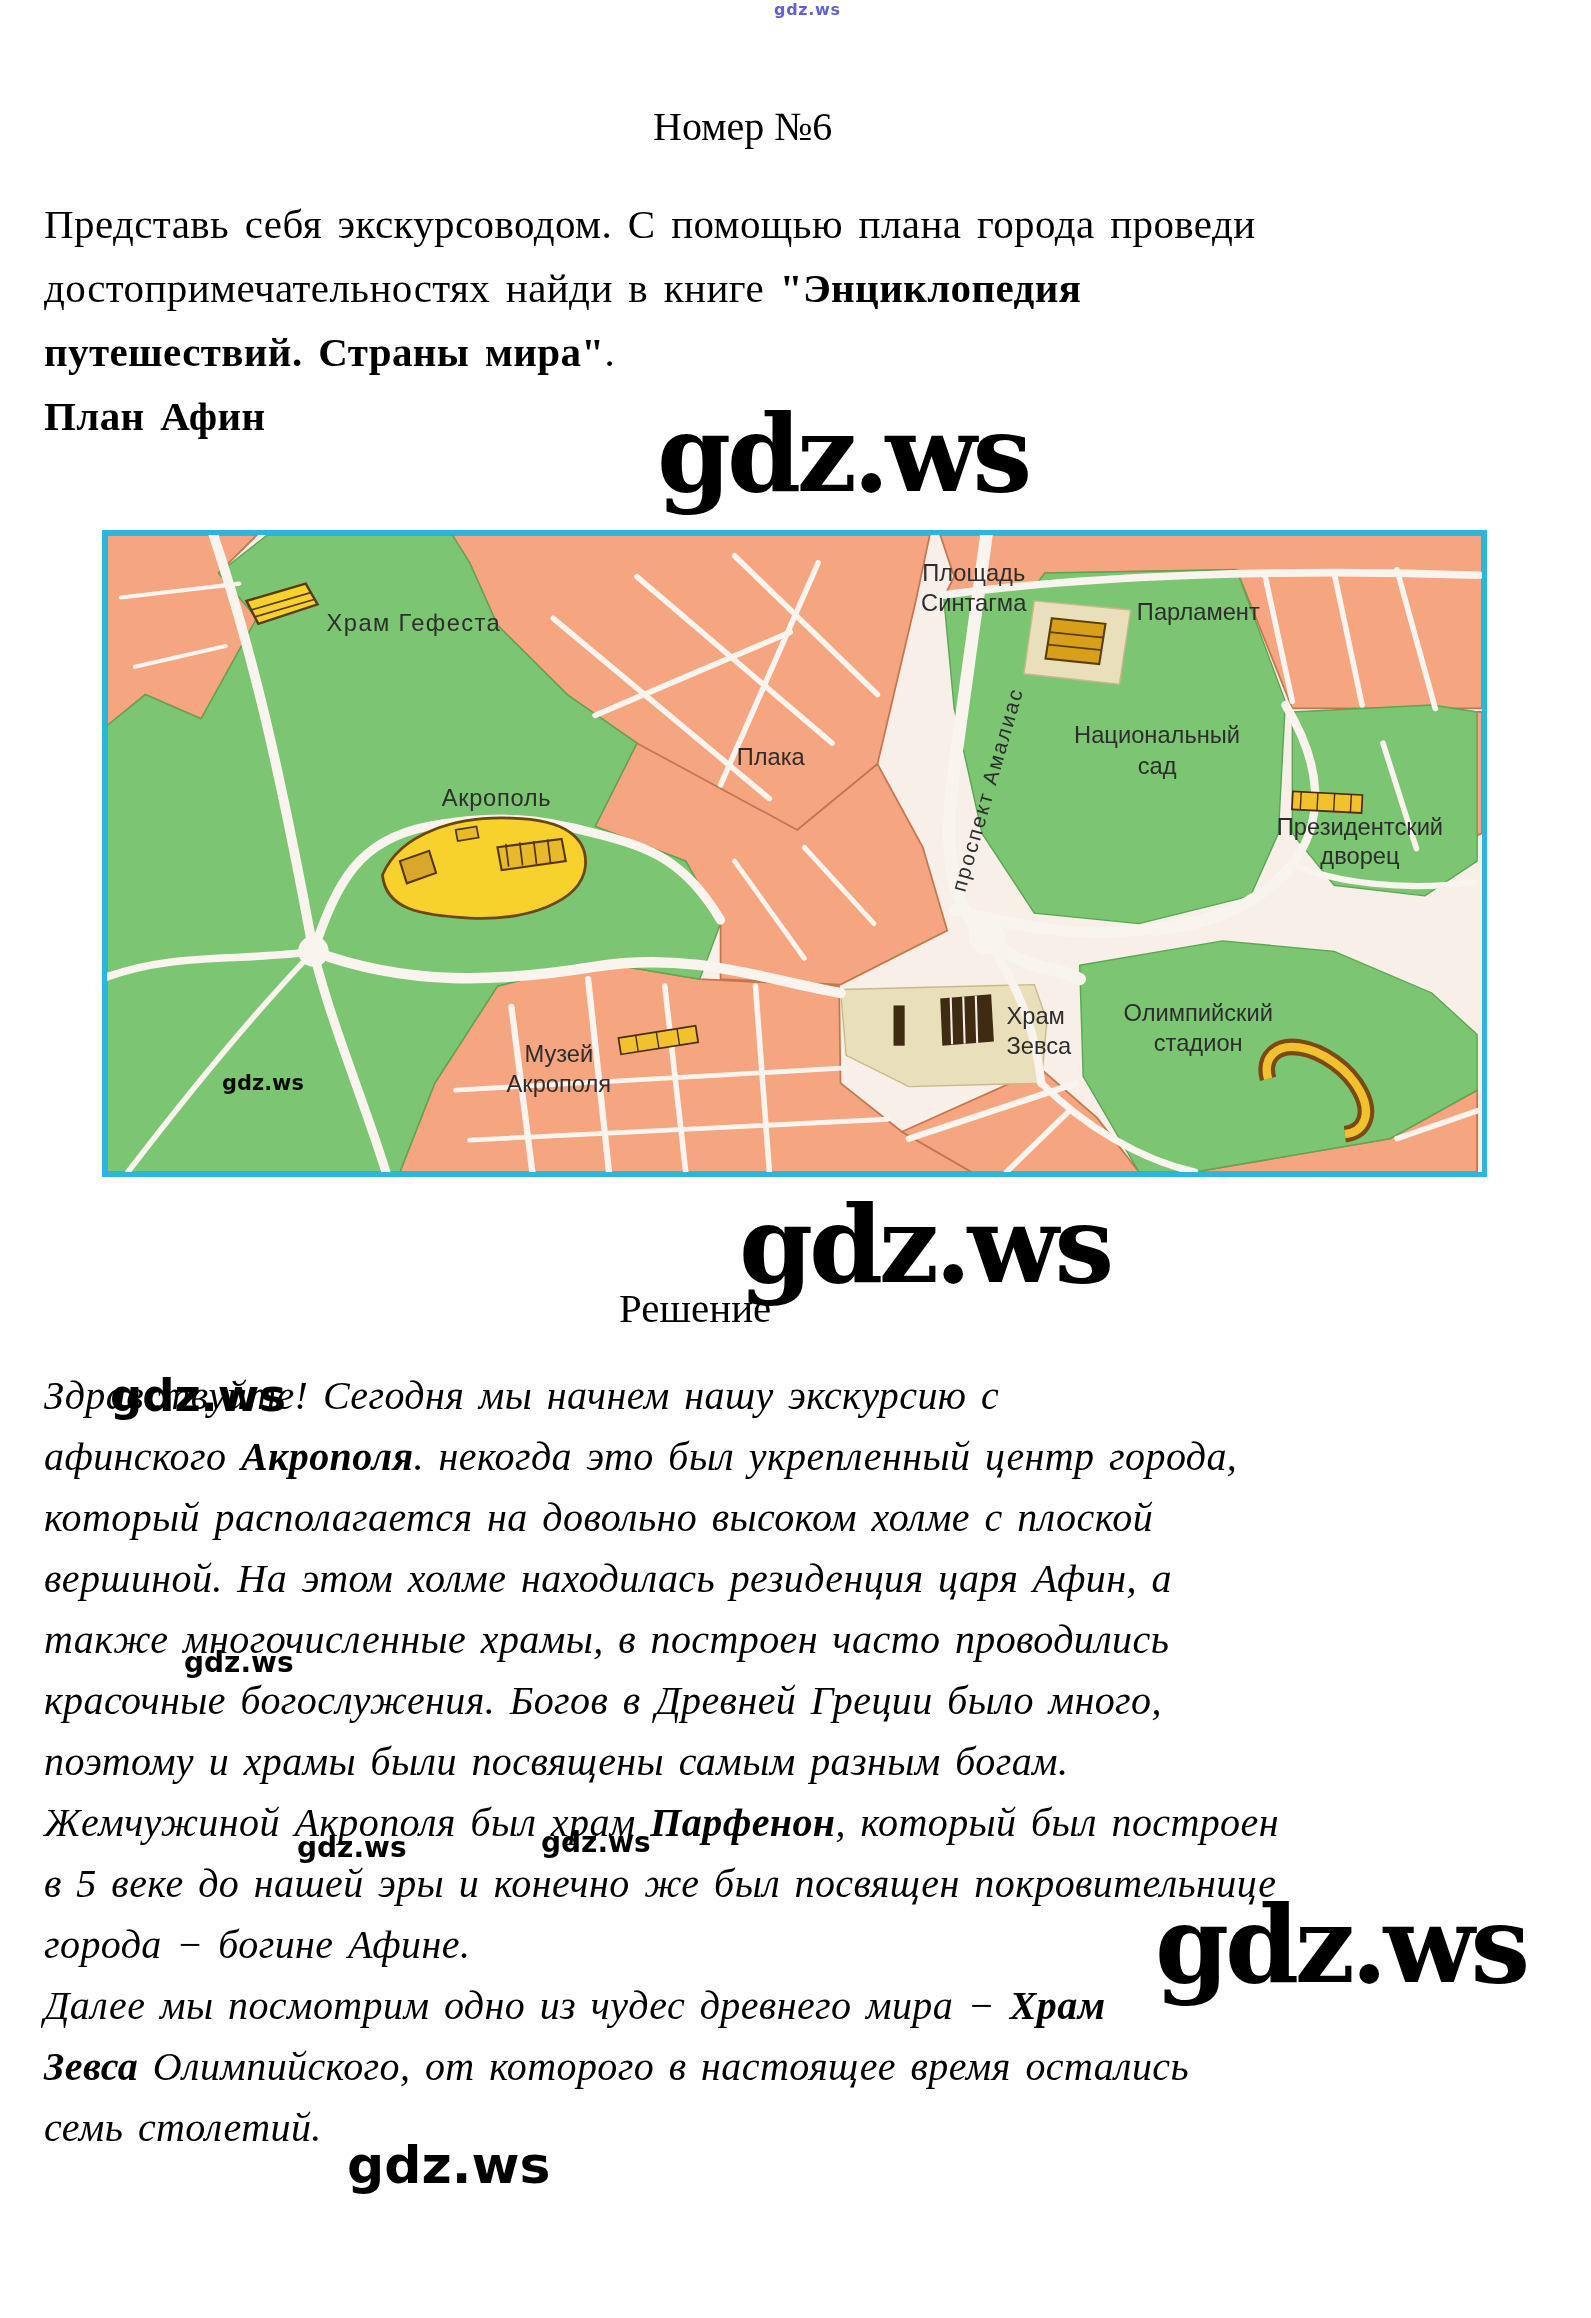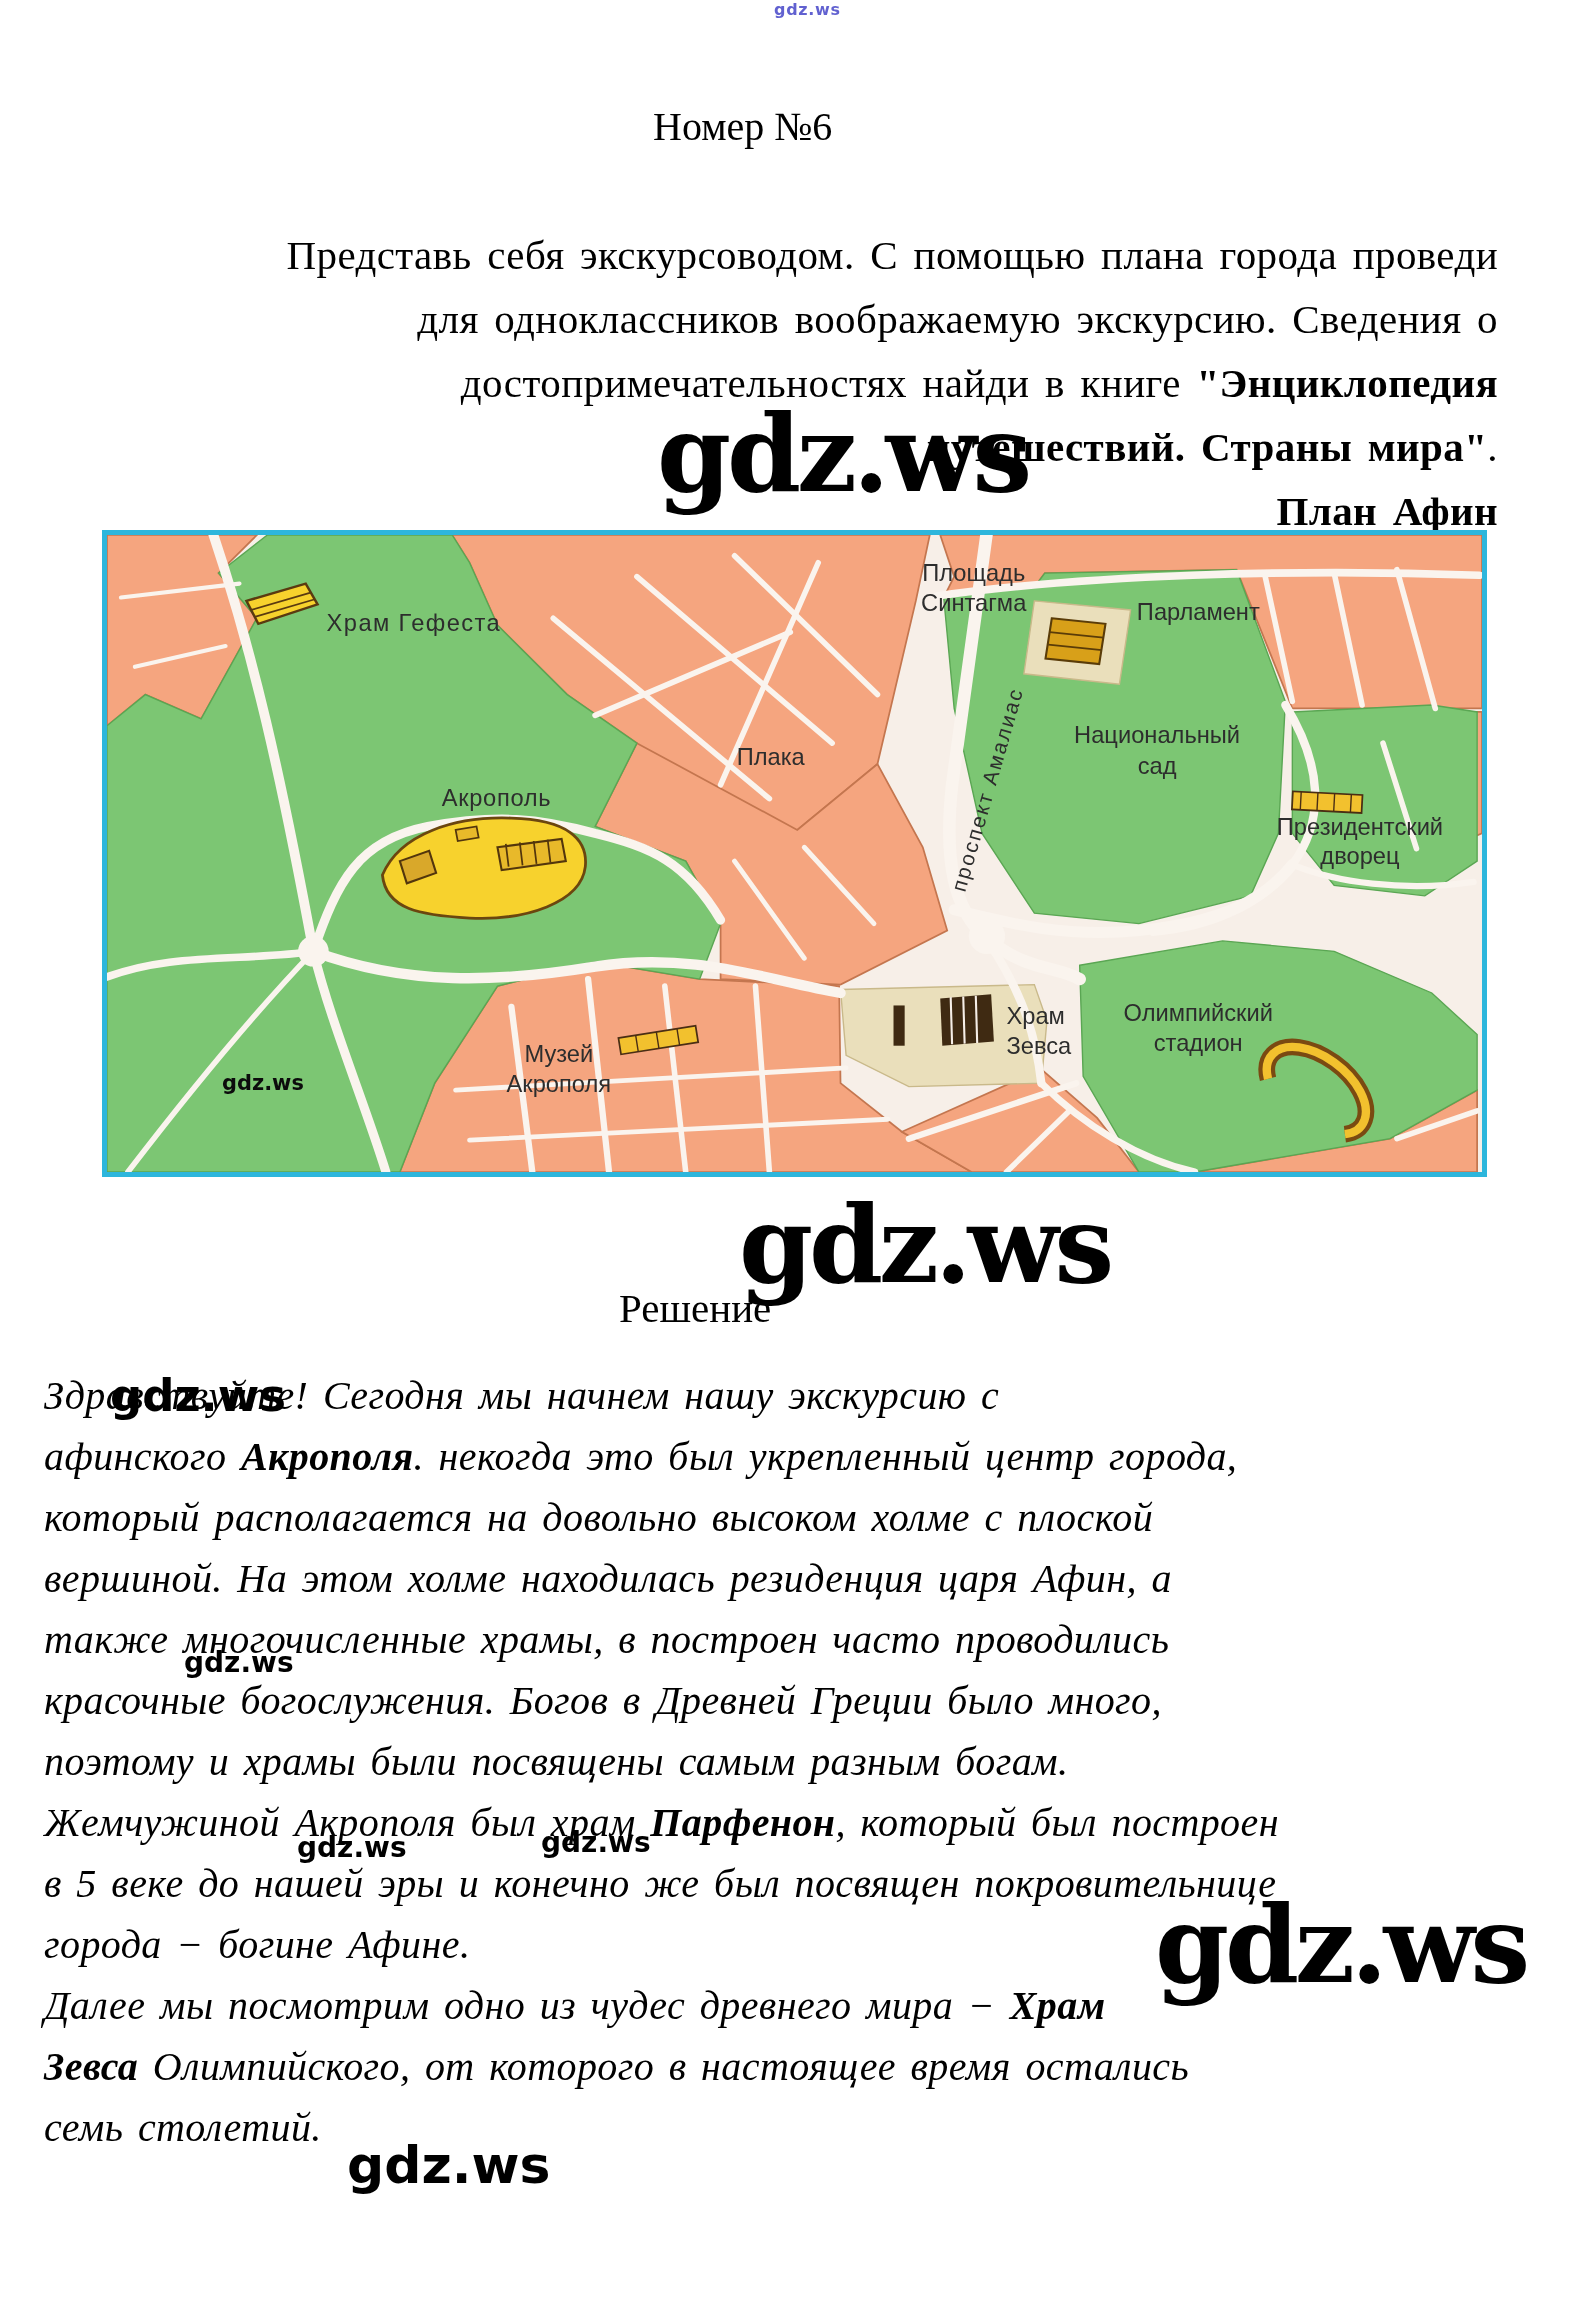--- a/index.html
+++ b/index.html
@@ -4,21 +4,21 @@
 <style>
   html,body{margin:0;padding:0;}
   body{width:1591px;height:2319px;background:#ffffff;position:relative;overflow:hidden;
        font-family:"Liberation Serif", serif;color:#000;}
   .abs{position:absolute;}
 
   
   .wm-top{left:774px;top:0px;font-family:"DejaVu Sans",sans-serif;font-size:16px;font-weight:700;
           color:#4646c8;opacity:.85;letter-spacing:0.7px;}
   .title{left:653px;top:103px;font-size:40px;}
-  .para{left:44px;top:223px;width:1454px;text-align:right;}
+  .para{left:44px;top:192px;width:1454px;}
   .para .tl{height:64px;line-height:64px;font-size:41px;letter-spacing:0.4px;word-spacing:5px;white-space:nowrap;}
   .sol-head{left:599px;top:1284px;font-size:41px;margin-left:20px;}
   .sol{left:44px;top:1365px;width:1511px;font-style:italic;}
   .sol .tl{height:61px;line-height:61px;font-size:40px;letter-spacing:0.4px;word-spacing:4.2px;white-space:nowrap;}
   .b{font-weight:bold;}
 
   
   .wm-big{font-family:"DejaVu Serif",serif;font-weight:bold;font-size:106px;letter-spacing:-4.2px;line-height:1;}
   .wm0{left:657px;top:401px;}
   .wm1{left:739px;top:1192px;}
@@ -39,21 +39,20 @@
 </style>
 </head>
 <body>
 
 <div class="abs wm-top">gdz.ws</div>
 
 <div class="abs title">Номер №6</div>
 
 <div class="abs para">
   <div class="tl"><span>Представь себя экскурсоводом. С помощью плана города проведи</span><span class="b"></span><span></span></div>
-  <div class="tl"><span>для одноклассников воображаемую экскурсию. Сведения о</span><span class="b"></span><span></span></div>
   <div class="tl"><span>достопримечательностях найди в книге </span><span class="b">"Энциклопедия</span><span></span></div>
   <div class="tl"><span></span><span class="b">путешествий. Страны мира"</span><span>.</span></div>
   <div class="tl"><span></span><span class="b">План Афин</span></div>
 </div>
 
 <div class="abs wm-big wm0">gdz.ws</div>
 
 <div class="abs map">
 <svg viewBox="0 0 1972 918" preserveAspectRatio="none">
 

